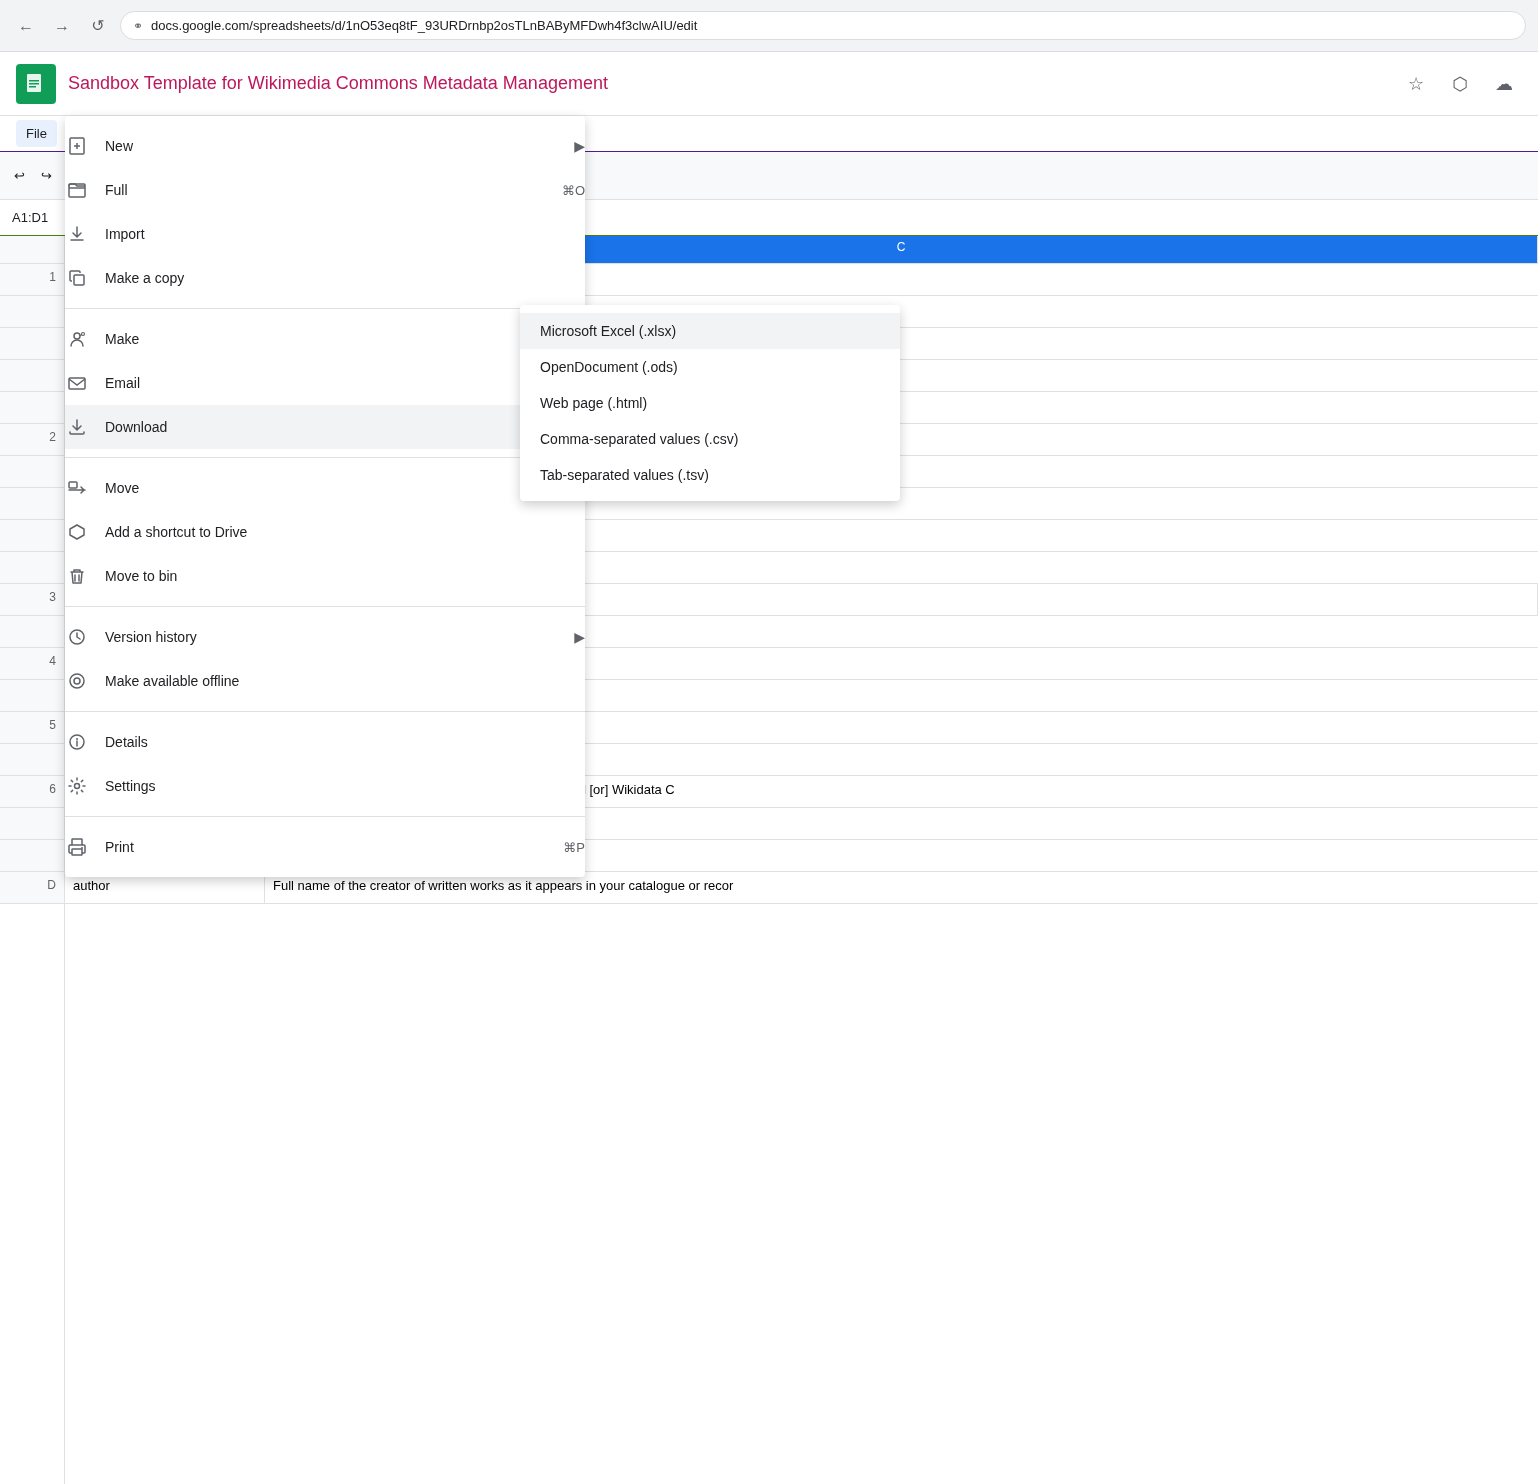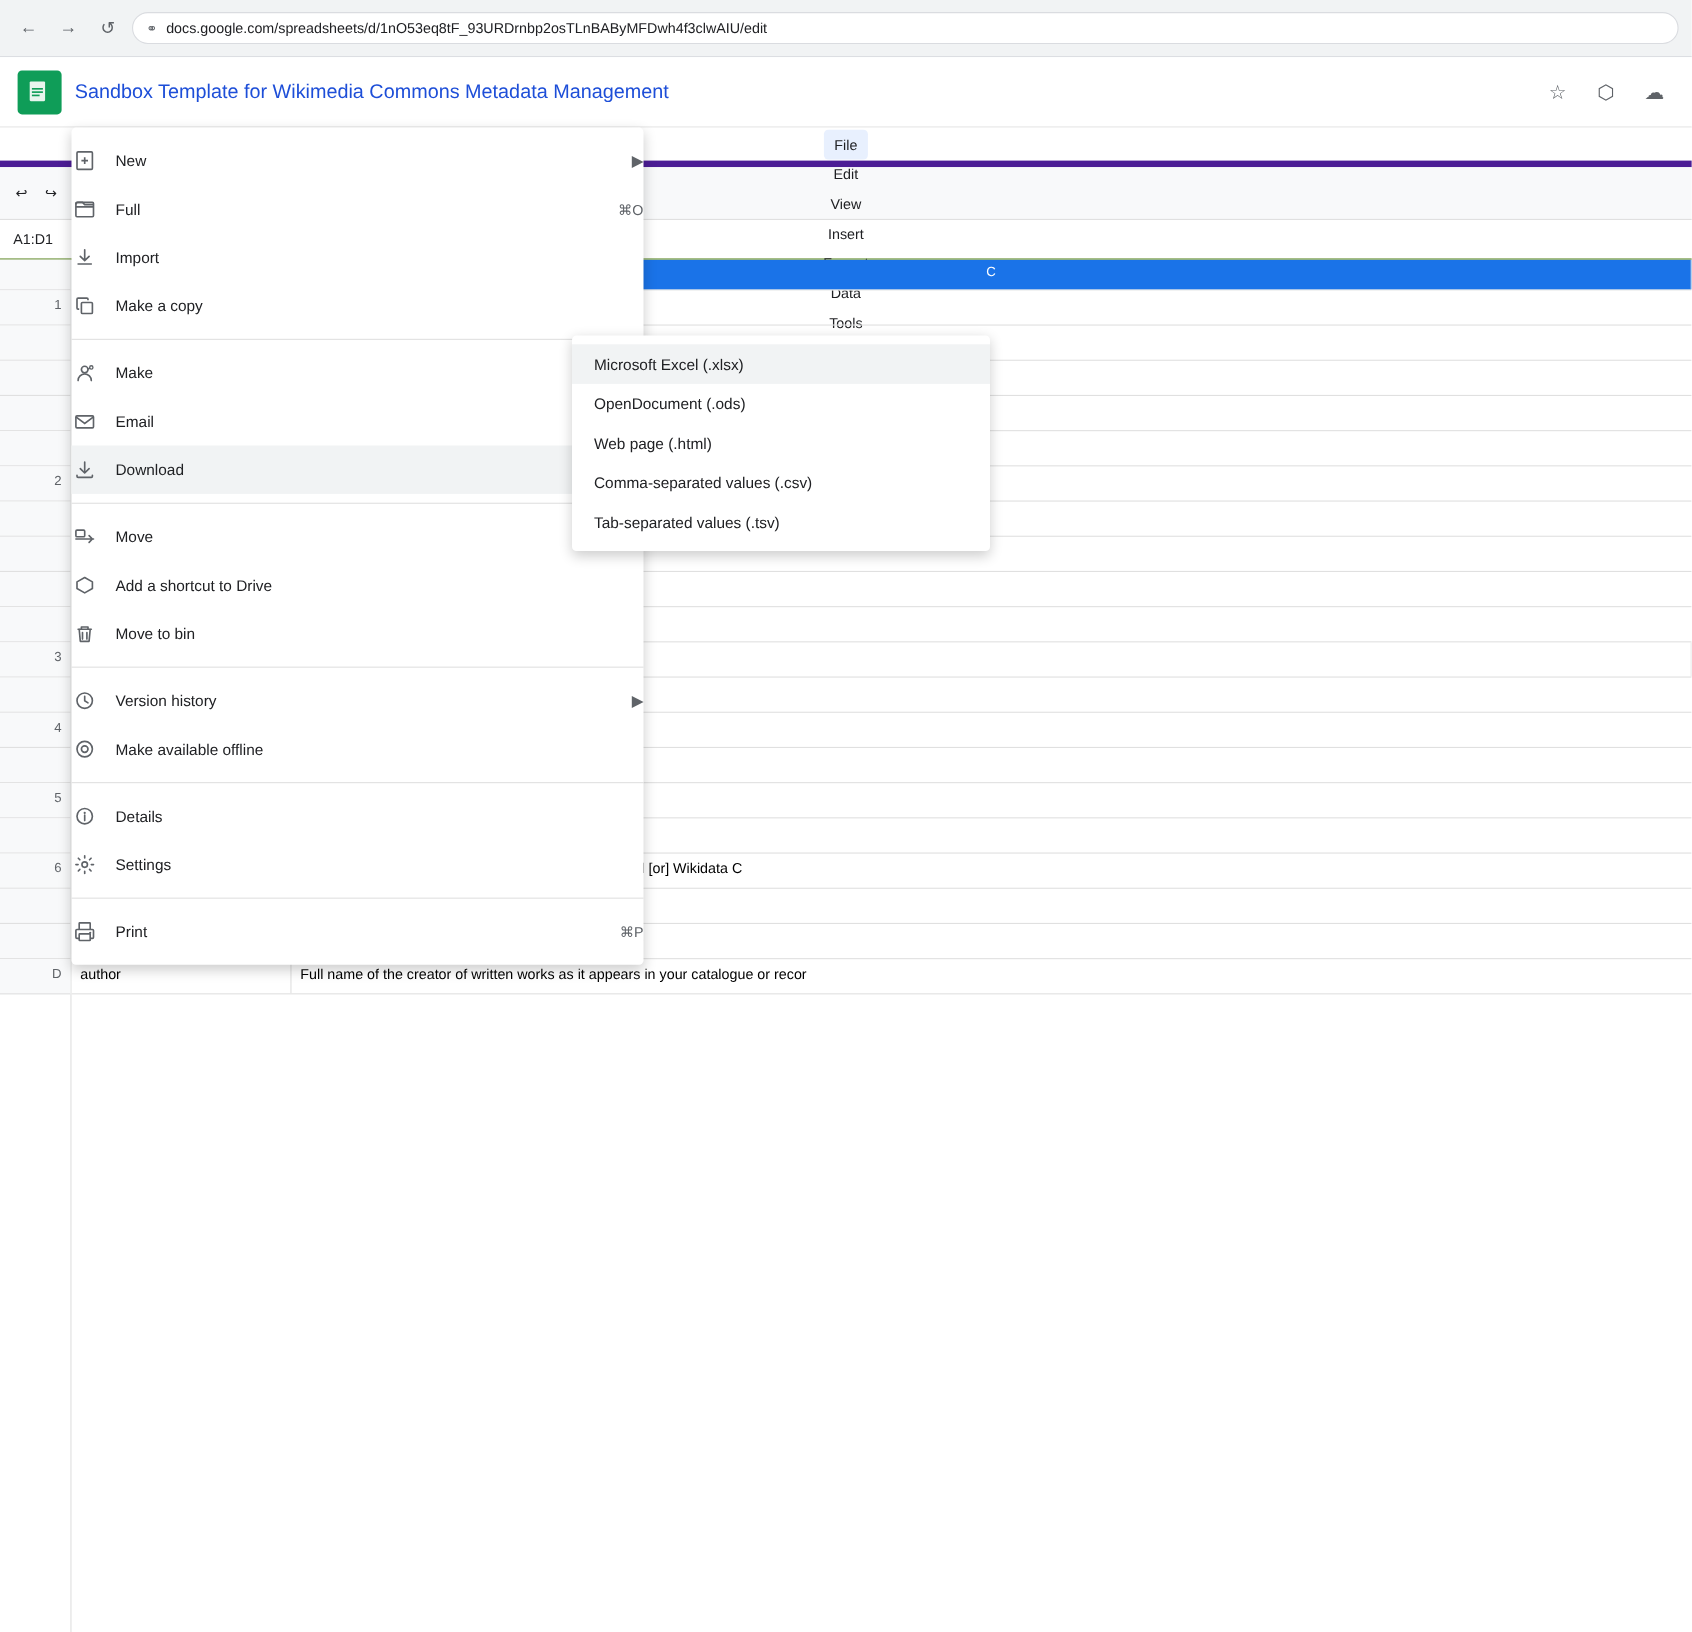--- a/index.html
+++ b/index.html
@@ -62,21 +62,21 @@
       background: #0f9d58;
       border-radius: 4px;
       display: flex; align-items: center; justify-content: center;
       color: white;
       font-size: 20px;
       font-weight: bold;
       flex-shrink: 0;
     }
     .doc-title {
       font-size: 18px;
-      color: #1d4ed8;
+      color: #be185d;
       font-weight: 400;
       flex: 1;
     }
     .app-bar-actions {
       display: flex;
       align-items: center;
       gap: 8px;
     }
     .app-bar-icon-btn {
       width: 36px; height: 36px;
@@ -88,22 +88,21 @@
     }
 
     
     .menu-bar {
       background: #fff;
       padding: 2px 16px;
       display: flex;
       align-items: center;
       gap: 0;
       height: 36px;
-      border-bottom: 6px solid #4c1d95;
-      flex-direction: column;
+      border-bottom: 1px solid #4c1d95;
     }
     .menu-item {
       padding: 6px 10px;
       cursor: pointer;
       border-radius: 4px;
       font-size: 13px;
       color: #202124;
     }
     .menu-item.active { background: #e8f0fe; }
 

